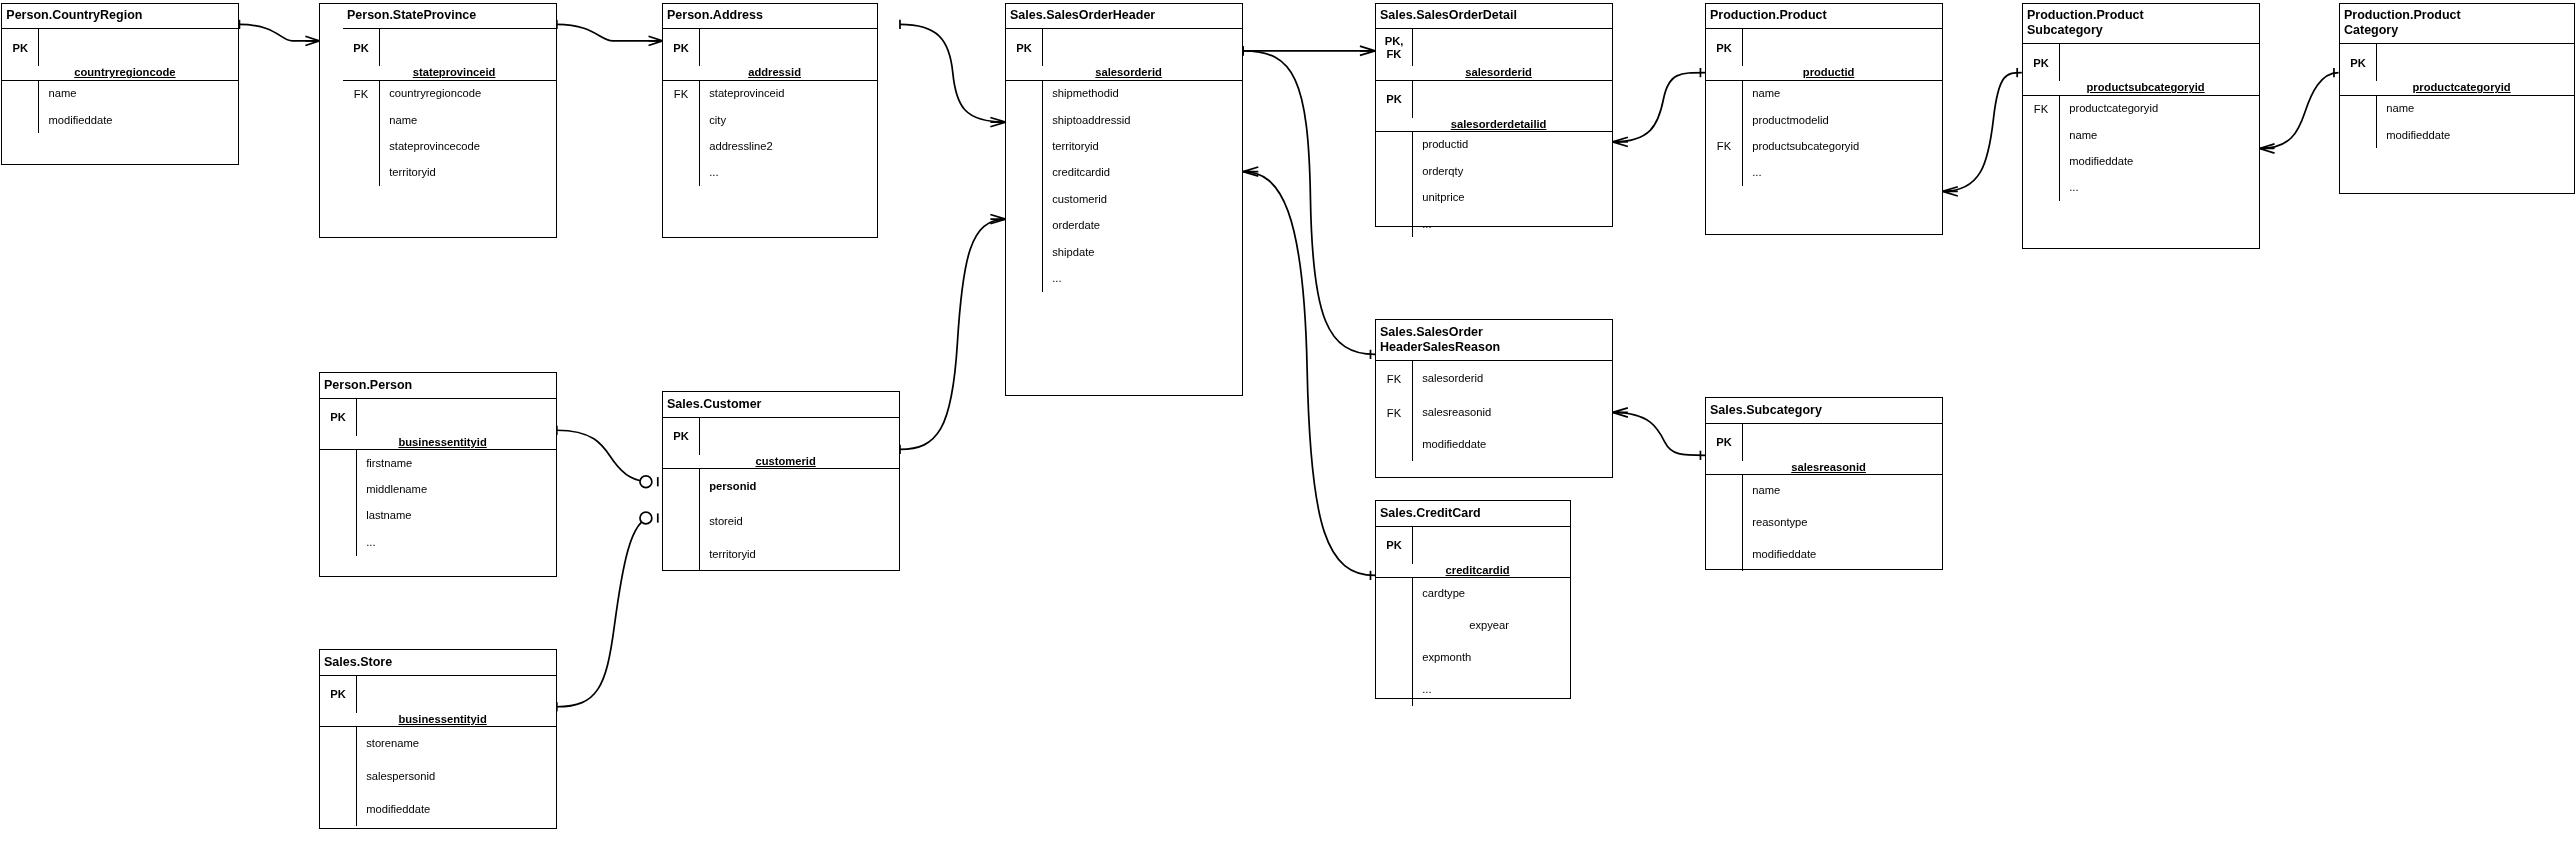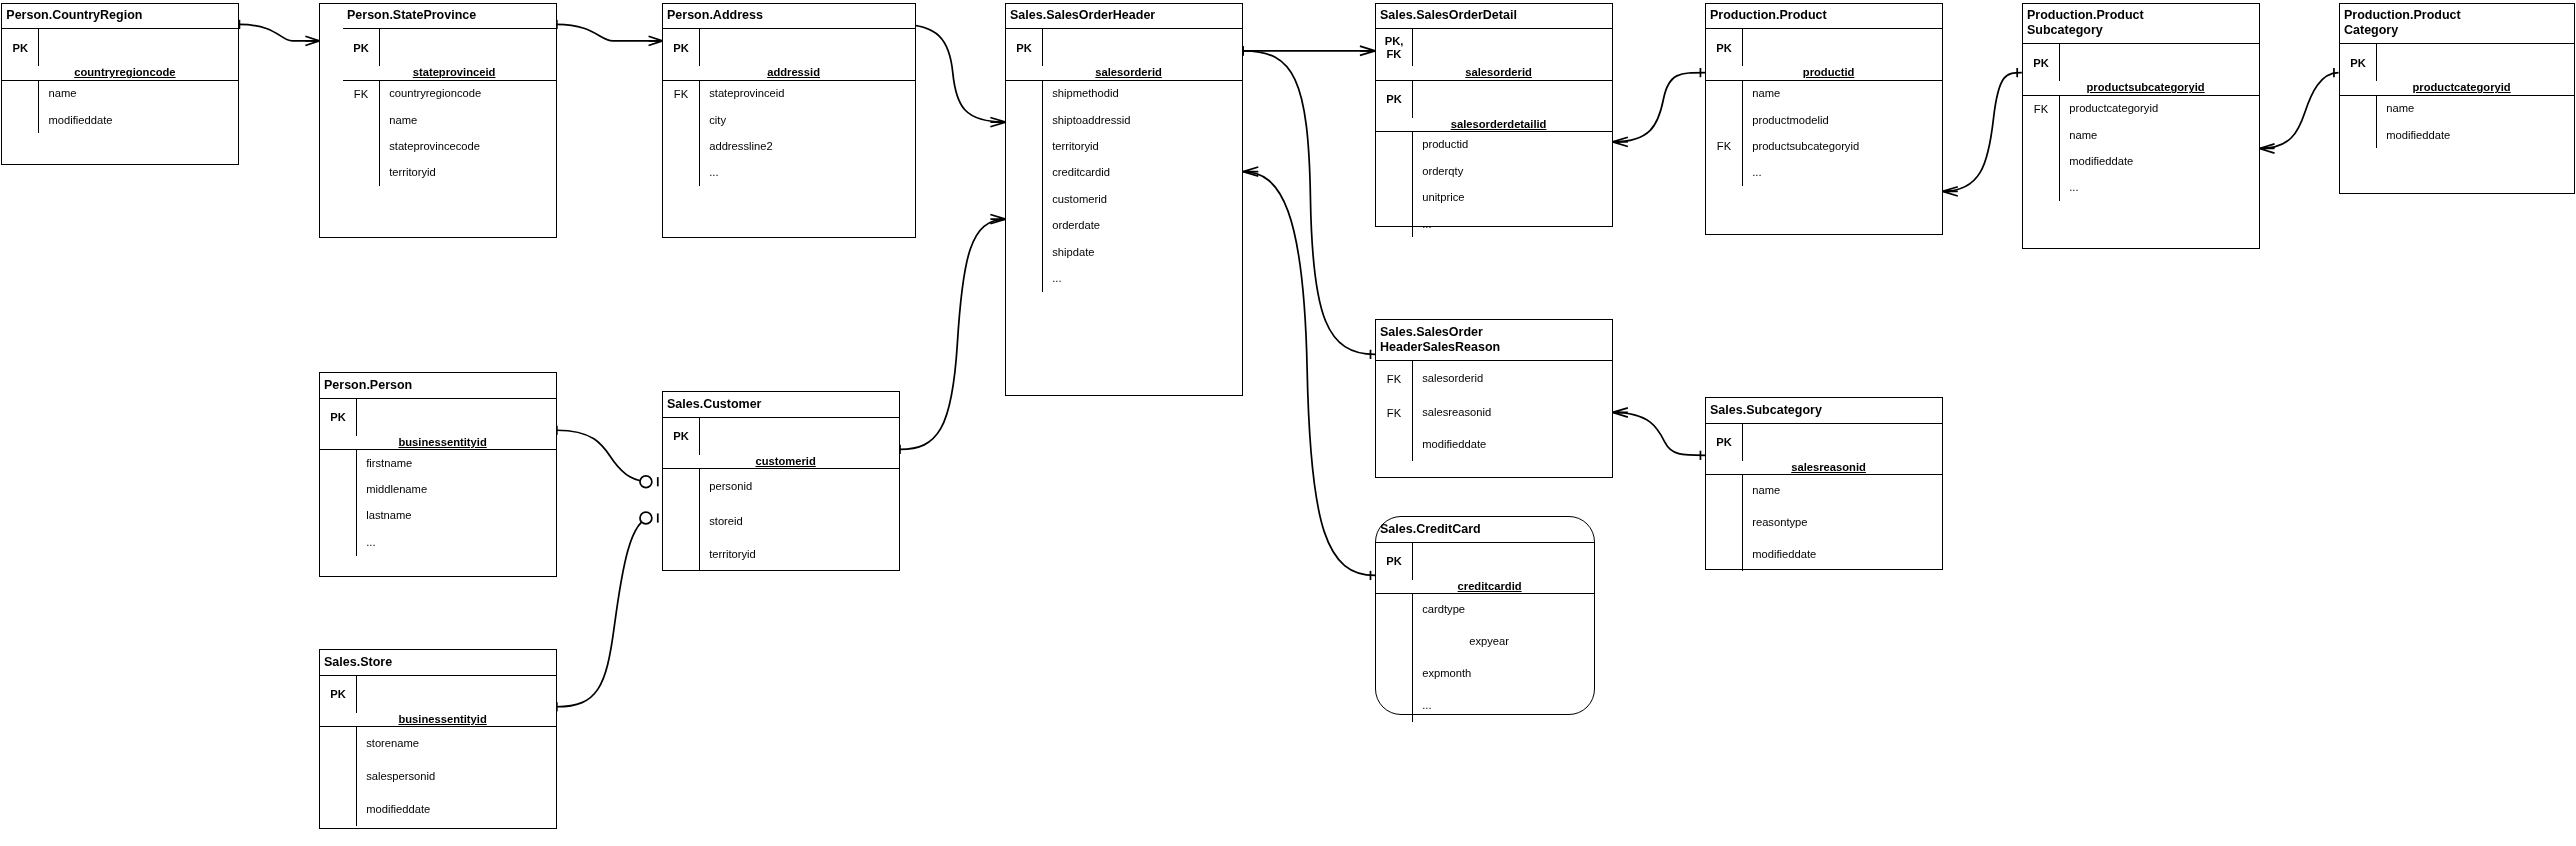--- a/index.html
+++ b/index.html
@@ -220,21 +220,21 @@
         <div class="attr-key"></div>
         <div class="attr-name">stateprovincecode</div>
       </div>
       <div class="body-row">
         <div class="attr-key"></div>
         <div class="attr-name">territoryid</div>
       </div>
     </div>
   </div>
 
-  <div class="entity" style="left:662px; top:2.6px; width:254px; height:235px;">
+  <div class="entity" style="left:662px; top:2.6px; width:216px; height:235px;">
     <div class="entity-title">Person.Address</div>
     <div class="key-section">
       <div class="attr-row">
         <div class="attr-key bold">PK</div>
         <div class="attr-name pk">addressid</div>
       </div>
     </div>
     <div class="body-section">
       <div class="body-row">
         <div class="attr-key">FK</div>
@@ -442,21 +442,21 @@
 
   <div class="entity" style="left:662px; top:391px; width:238px; height:180px;">
     <div class="entity-title">Sales.Customer</div>
     <div class="key-section">
       <div class="attr-row">
         <div class="attr-key bold">PK</div>
         <div class="attr-name pk">customerid</div>
       </div>
     </div>
     <div class="body-section">
-      <div class="body-row" style="height:36px;">
+      <div class="body-row" style="height:36px;font-weight:bold;">
         <div class="attr-key"></div>
         <div class="attr-name">personid</div>
       </div>
       <div class="body-row" style="height:33px;">
         <div class="attr-key"></div>
         <div class="attr-name">storeid</div>
       </div>
       <div class="body-row" style="height:33px;">
         <div class="attr-key"></div>
         <div class="attr-name">territoryid</div>
@@ -524,21 +524,21 @@
         <div class="attr-key"></div>
         <div class="attr-name">reasontype</div>
       </div>
       <div class="body-row" style="height:32px;">
         <div class="attr-key"></div>
         <div class="attr-name">modifieddate</div>
       </div>
     </div>
   </div>
 
-  <div class="entity" style="left:1375px; top:516px; width:220px; height:199px;border-radius:26px;">
+  <div class="entity" style="left:1375px; top:500px; width:196px; height:199px;">
     <div class="entity-title">Sales.CreditCard</div>
     <div class="key-section">
       <div class="attr-row">
         <div class="attr-key bold">PK</div>
         <div class="attr-name pk">creditcardid</div>
       </div>
     </div>
     <div class="body-section">
       <div class="body-row" style="height:32px;">
         <div class="attr-key"></div>

